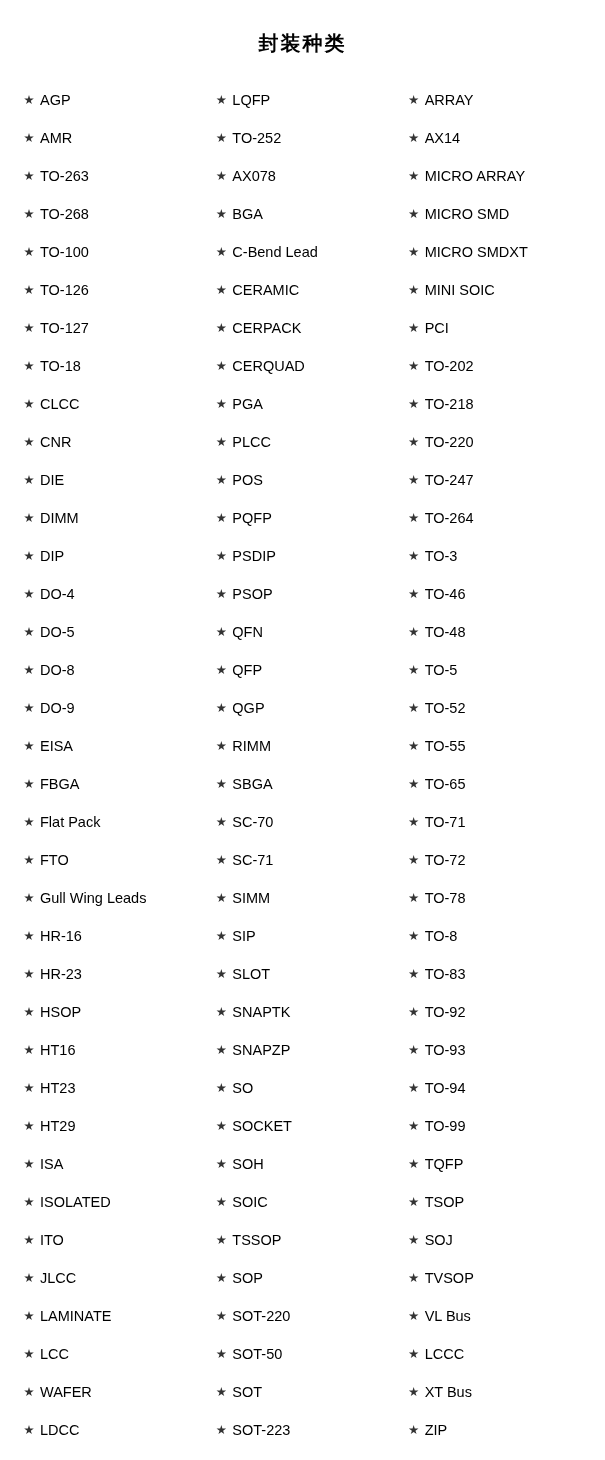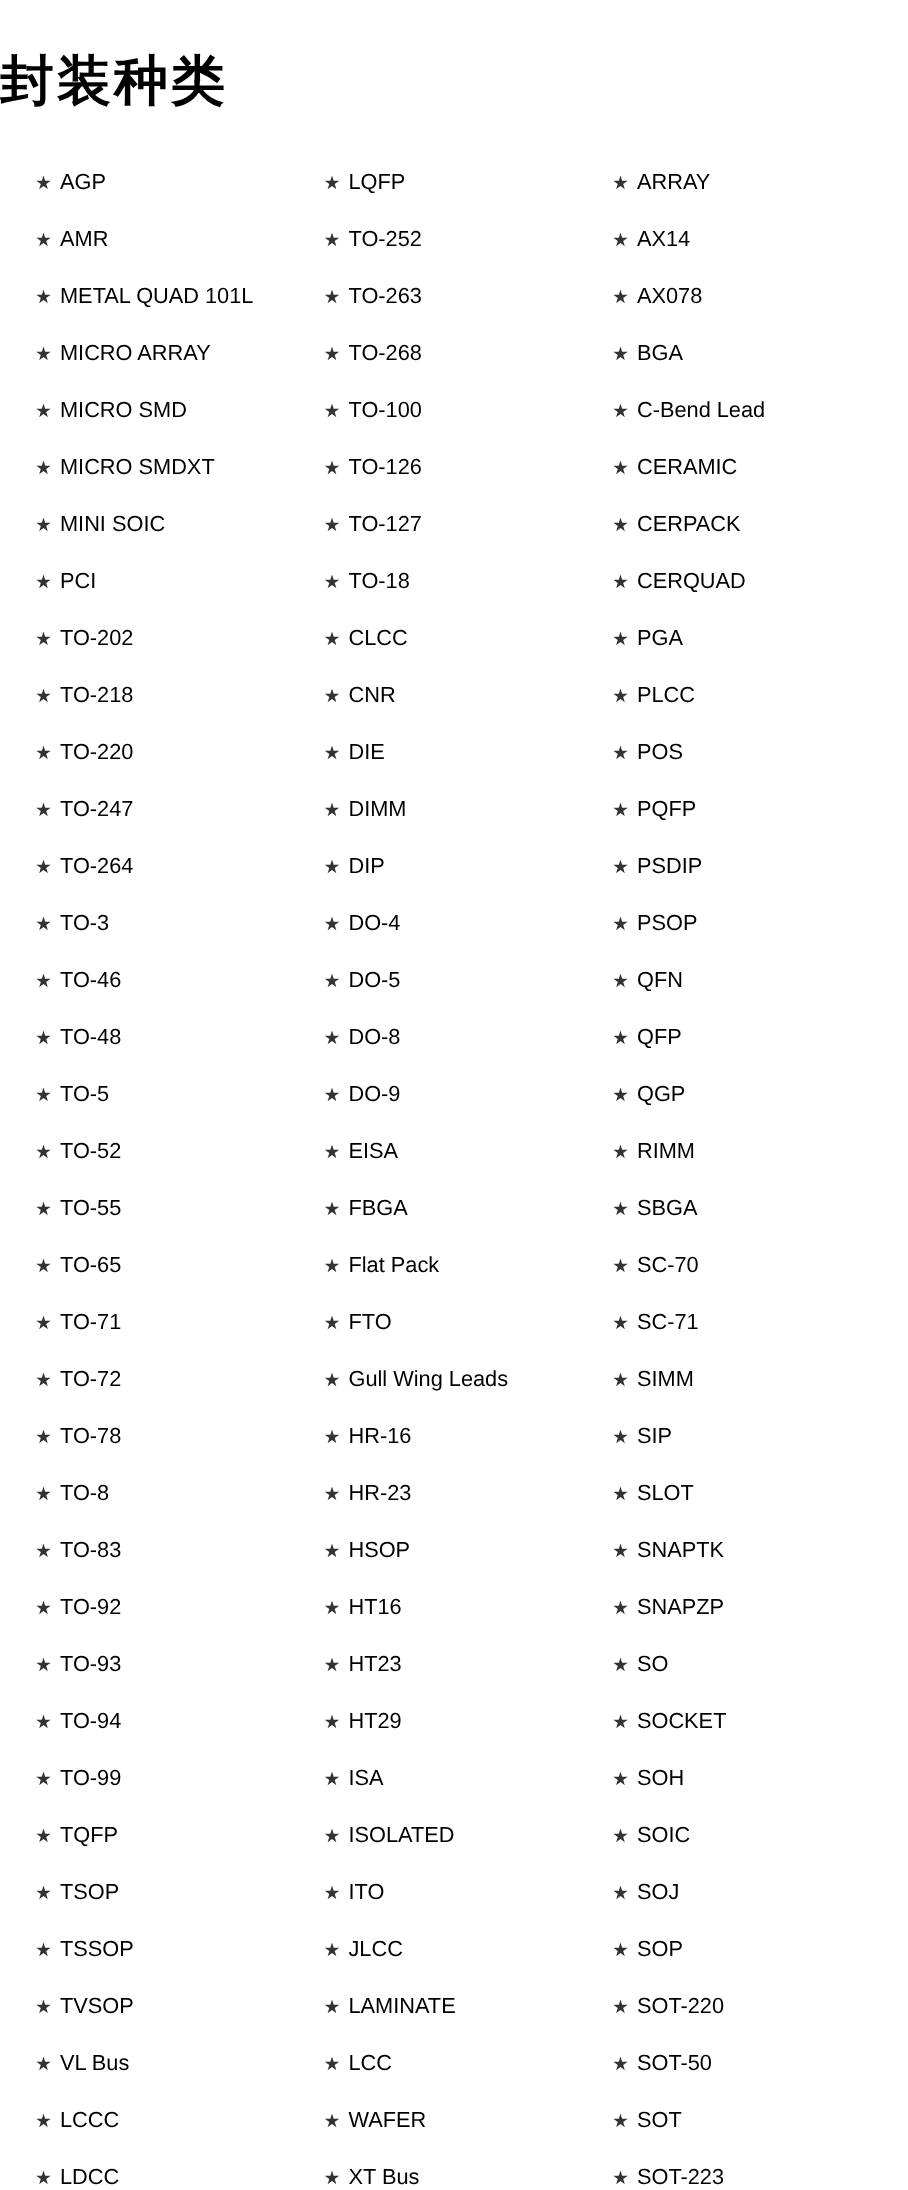--- a/index.html
+++ b/index.html
@@ -5,22 +5,22 @@
     * { margin: 0; padding: 0; box-sizing: border-box; }
     body {
       background: #ffffff;
       font-family: Arial, sans-serif;
       font-size: 15px;
       color: #000;
       width: 605px;
       min-height: 1460px;
     }
     .page-title {
-      text-align: left;
-      font-size: 36px;
+      text-align: center;
+      font-size: 20px;
       font-weight: bold;
       padding: 30px 0 30px 0;
       letter-spacing: 2px;
     }
     .grid-container {
       display: grid;
       grid-template-columns: 1fr 1fr 1fr;
       padding: 0 20px;
       column-gap: 0;
       row-gap: 0;
@@ -70,24 +70,20 @@
     <div class="grid-item">
       <span class="bullet"></span>
       <span class="item-label">TO-252</span>
     </div>
     <div class="grid-item">
       <span class="bullet"></span>
       <span class="item-label">AX14</span>
     </div>
     <div class="grid-item">
       <span class="bullet"></span>
-      <span class="item-label">METAL QUAD 101L</span>
-    </div>
-    <div class="grid-item">
-      <span class="bullet"></span>
       <span class="item-label">TO-263</span>
     </div>
     <div class="grid-item">
       <span class="bullet"></span>
       <span class="item-label">AX078</span>
     </div>
     <div class="grid-item">
       <span class="bullet"></span>
       <span class="item-label">MICRO ARRAY</span>
     </div>
@@ -414,28 +410,28 @@
     <div class="grid-item">
       <span class="bullet"></span>
       <span class="item-label">TSOP</span>
     </div>
     <div class="grid-item">
       <span class="bullet"></span>
       <span class="item-label">ITO</span>
     </div>
     <div class="grid-item">
       <span class="bullet"></span>
+      <span class="item-label">TSSOP</span>
+    </div>
+    <div class="grid-item">
+      <span class="bullet"></span>
       <span class="item-label">SOJ</span>
     </div>
     <div class="grid-item">
       <span class="bullet"></span>
-      <span class="item-label">TSSOP</span>
-    </div>
-    <div class="grid-item">
-      <span class="bullet"></span>
       <span class="item-label">JLCC</span>
     </div>
     <div class="grid-item">
       <span class="bullet"></span>
       <span class="item-label">SOP</span>
     </div>
     <div class="grid-item">
       <span class="bullet"></span>
       <span class="item-label">TVSOP</span>
     </div>
@@ -466,25 +462,25 @@
     <div class="grid-item">
       <span class="bullet"></span>
       <span class="item-label">WAFER</span>
     </div>
     <div class="grid-item">
       <span class="bullet"></span>
       <span class="item-label">SOT</span>
     </div>
     <div class="grid-item">
       <span class="bullet"></span>
+      <span class="item-label">XT Bus</span>
+    </div>
+    <div class="grid-item">
+      <span class="bullet"></span>
       <span class="item-label">LDCC</span>
-    </div>
-    <div class="grid-item">
-      <span class="bullet"></span>
-      <span class="item-label">XT Bus</span>
     </div>
     <div class="grid-item">
       <span class="bullet"></span>
       <span class="item-label">SOT-223</span>
     </div>
     <div class="grid-item">
       <span class="bullet"></span>
       <span class="item-label">ZIP</span>
     </div>
     <div class="grid-item">

